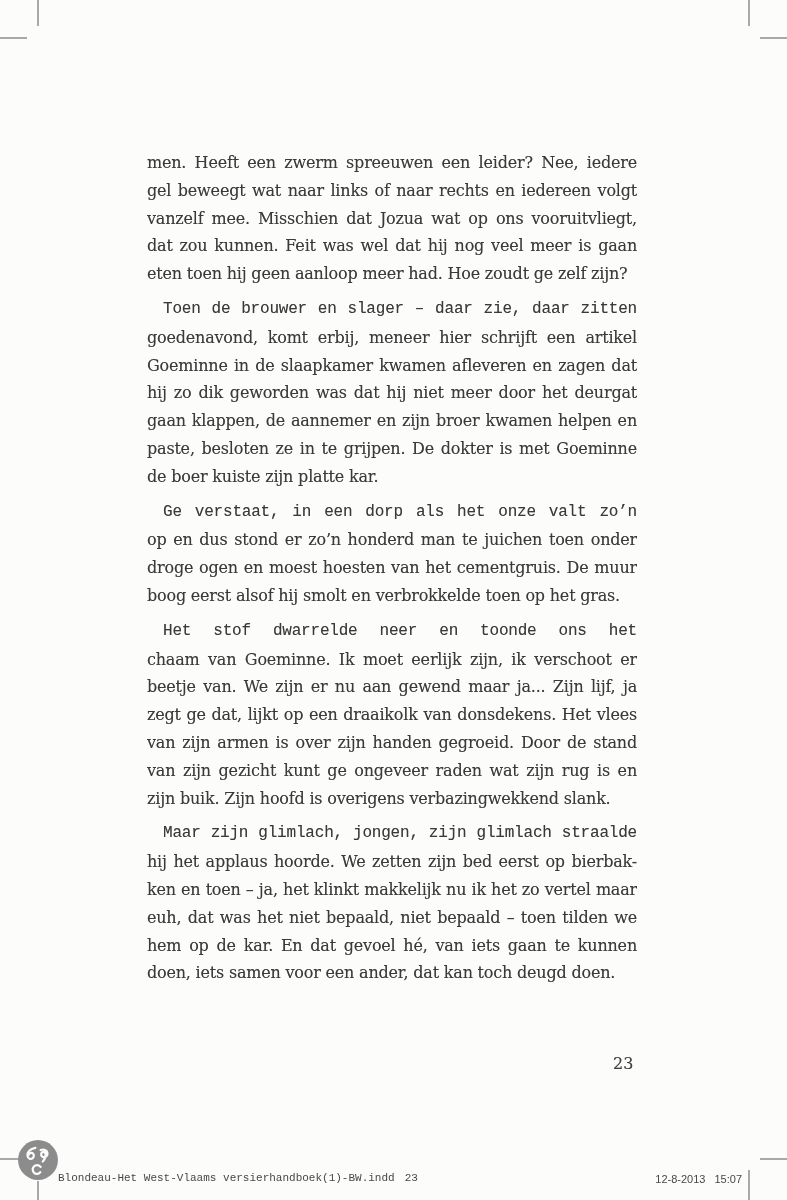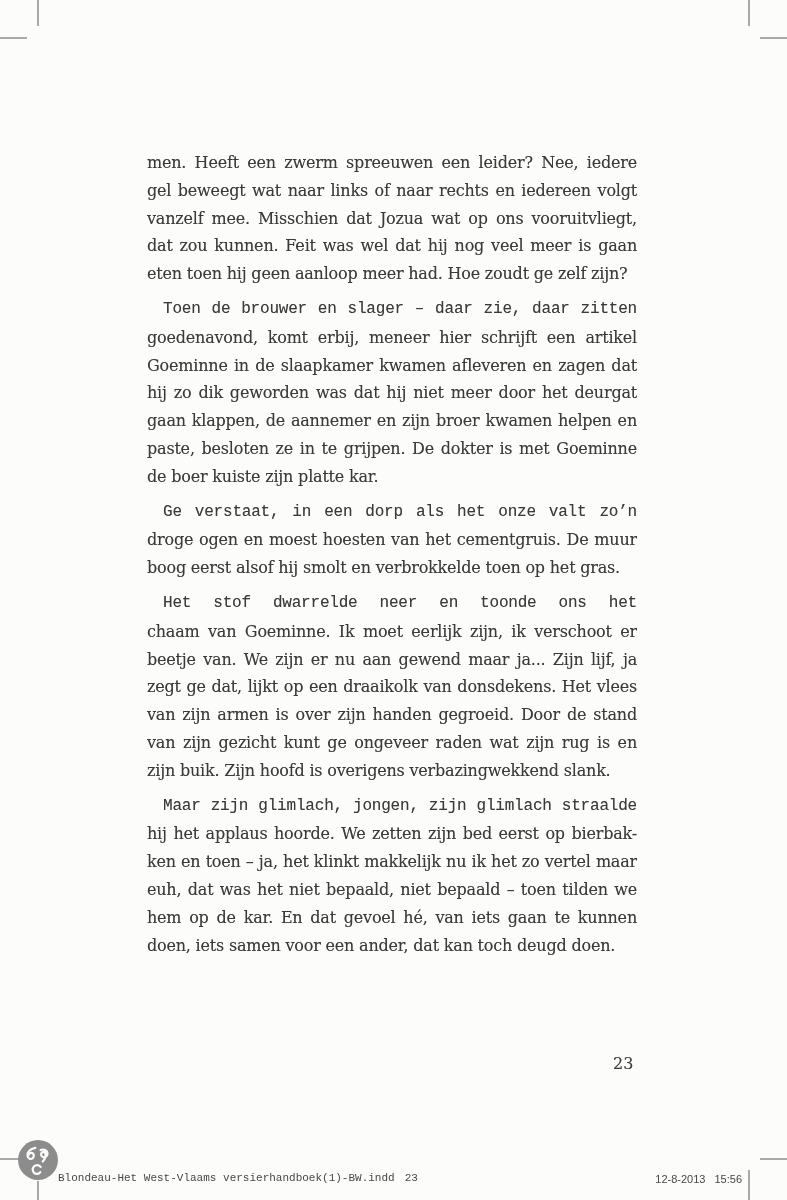--- a/index.html
+++ b/index.html
@@ -125,20 +125,21 @@
         <div class="line indent">Toen de brouwer en slager – daar zie, daar zitten ze, zie,</div>
         <div class="line">goedenavond, komt erbij, meneer hier schrijft een artikel</div>
         <div class="line">Goeminne in de slaapkamer kwamen afleveren en zagen dat</div>
         <div class="line">hij zo dik geworden was dat hij niet meer door het deurgat</div>
         <div class="line">gaan klappen, de aannemer en zijn broer kwamen helpen en</div>
         <div class="line">paste, besloten ze in te grijpen. De dokter is met Goeminne</div>
         <div class="line last">de boer kuiste zijn platte kar.</div>
       </div>
       <div class="para">
         <div class="line indent">Ge verstaat, in een dorp als het onze valt zo’n parade al snel</div>
+        <div class="line">op en dus stond er zo’n honderd man te juichen toen onder</div>
         <div class="line">droge ogen en moest hoesten van het cementgruis. De muur</div>
         <div class="line last">boog eerst alsof hij smolt en verbrokkelde toen op het gras.</div>
       </div>
       <div class="para">
         <div class="line indent">Het stof dwarrelde neer en toonde ons het sneeuwwitte li-</div>
         <div class="line">chaam van Goeminne. Ik moet eerlijk zijn, ik verschoot er een</div>
         <div class="line">beetje van. We zijn er nu aan gewend maar ja... Zijn lijf, ja hoe</div>
         <div class="line">zegt ge dat, lijkt op een draaikolk van donsdekens. Het vlees</div>
         <div class="line">van zijn armen is over zijn handen gegroeid. Door de stand</div>
         <div class="line">van zijn gezicht kunt ge ongeveer raden wat zijn rug is en wat</div>
@@ -163,16 +164,16 @@
     <path d="M 22.5 10.5 C 25.8 9.2, 28.6 10.6, 29 13.2 C 29.4 15.8, 27.4 17.6, 25.2 17.2 C 23.2 16.8, 22.4 14.8, 23.4 13.3 C 24.2 12.1, 26 12, 26.8 13.2 C 27.8 14.8, 27 19, 24.5 21.5" fill="none" stroke="#fcfcfb" stroke-width="2.1" stroke-linecap="round"></path>
     <path d="M 22.5 26.5 C 21 24.5, 18 24.3, 16.3 26 C 14.4 27.9, 14.6 30.9, 16.6 32.4 C 18.4 33.8, 21 33.3, 22.2 31.5" fill="none" stroke="#fcfcfb" stroke-width="2.1" stroke-linecap="round"></path>
   </svg>
 
   <div class="footer-left">
     <span>Blondeau-Het West-Vlaams versierhandboek(1)-BW.indd</span>
     <span>23</span>
   </div>
   <div class="footer-right">
     <span>12-8-2013</span>
-    <span>15:56</span>
+    <span>15:07</span>
   </div>
 
 </div>
 
 </body></html>

